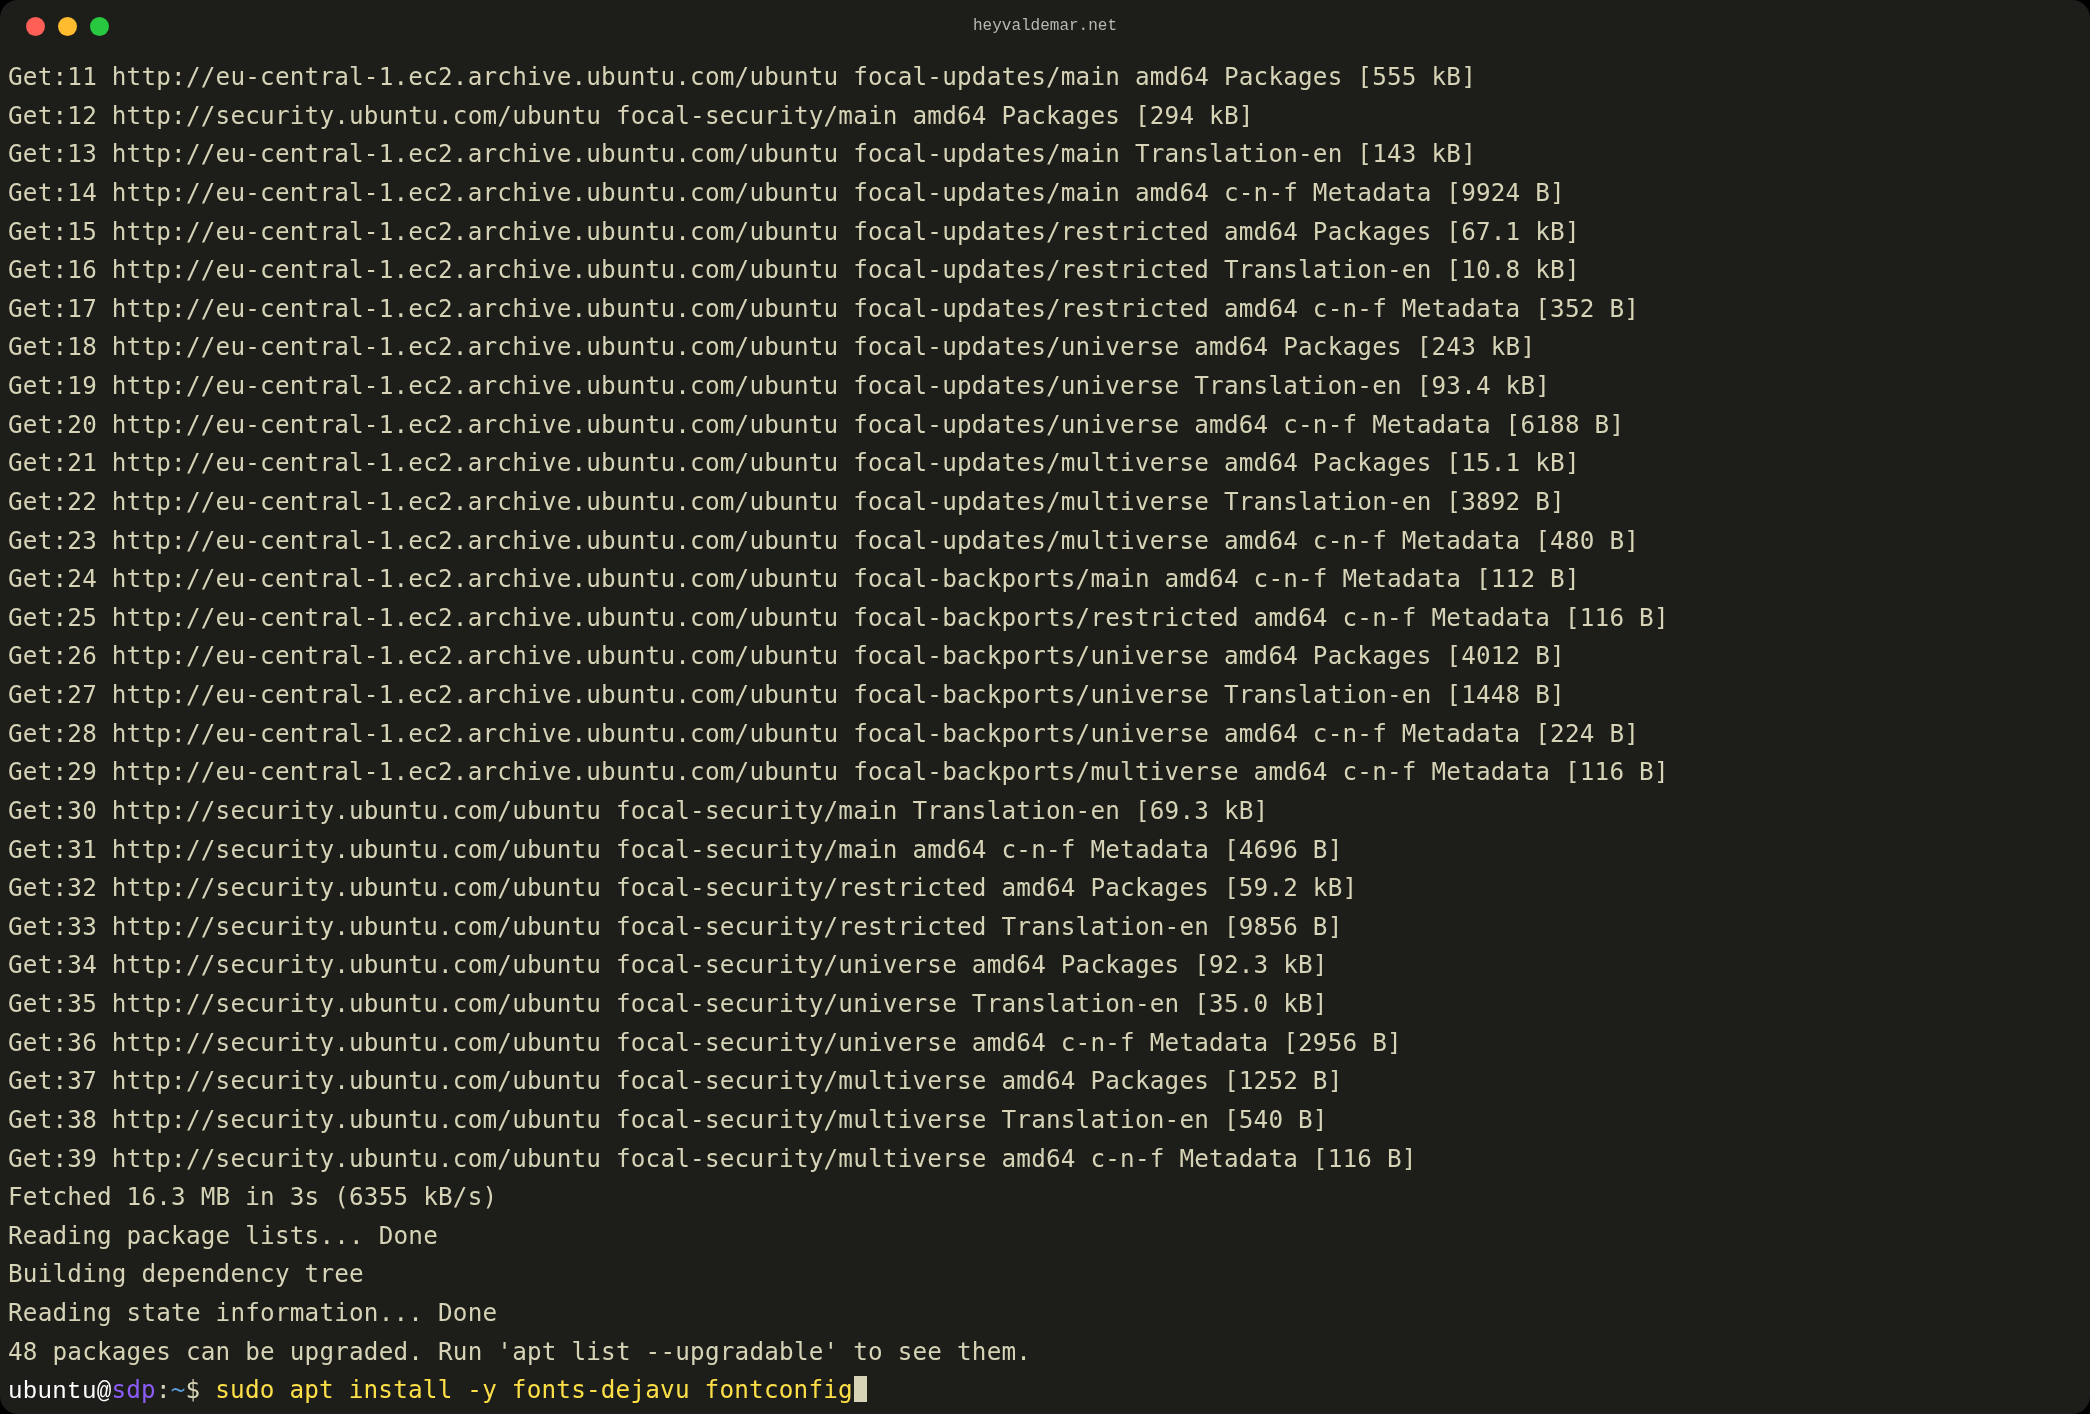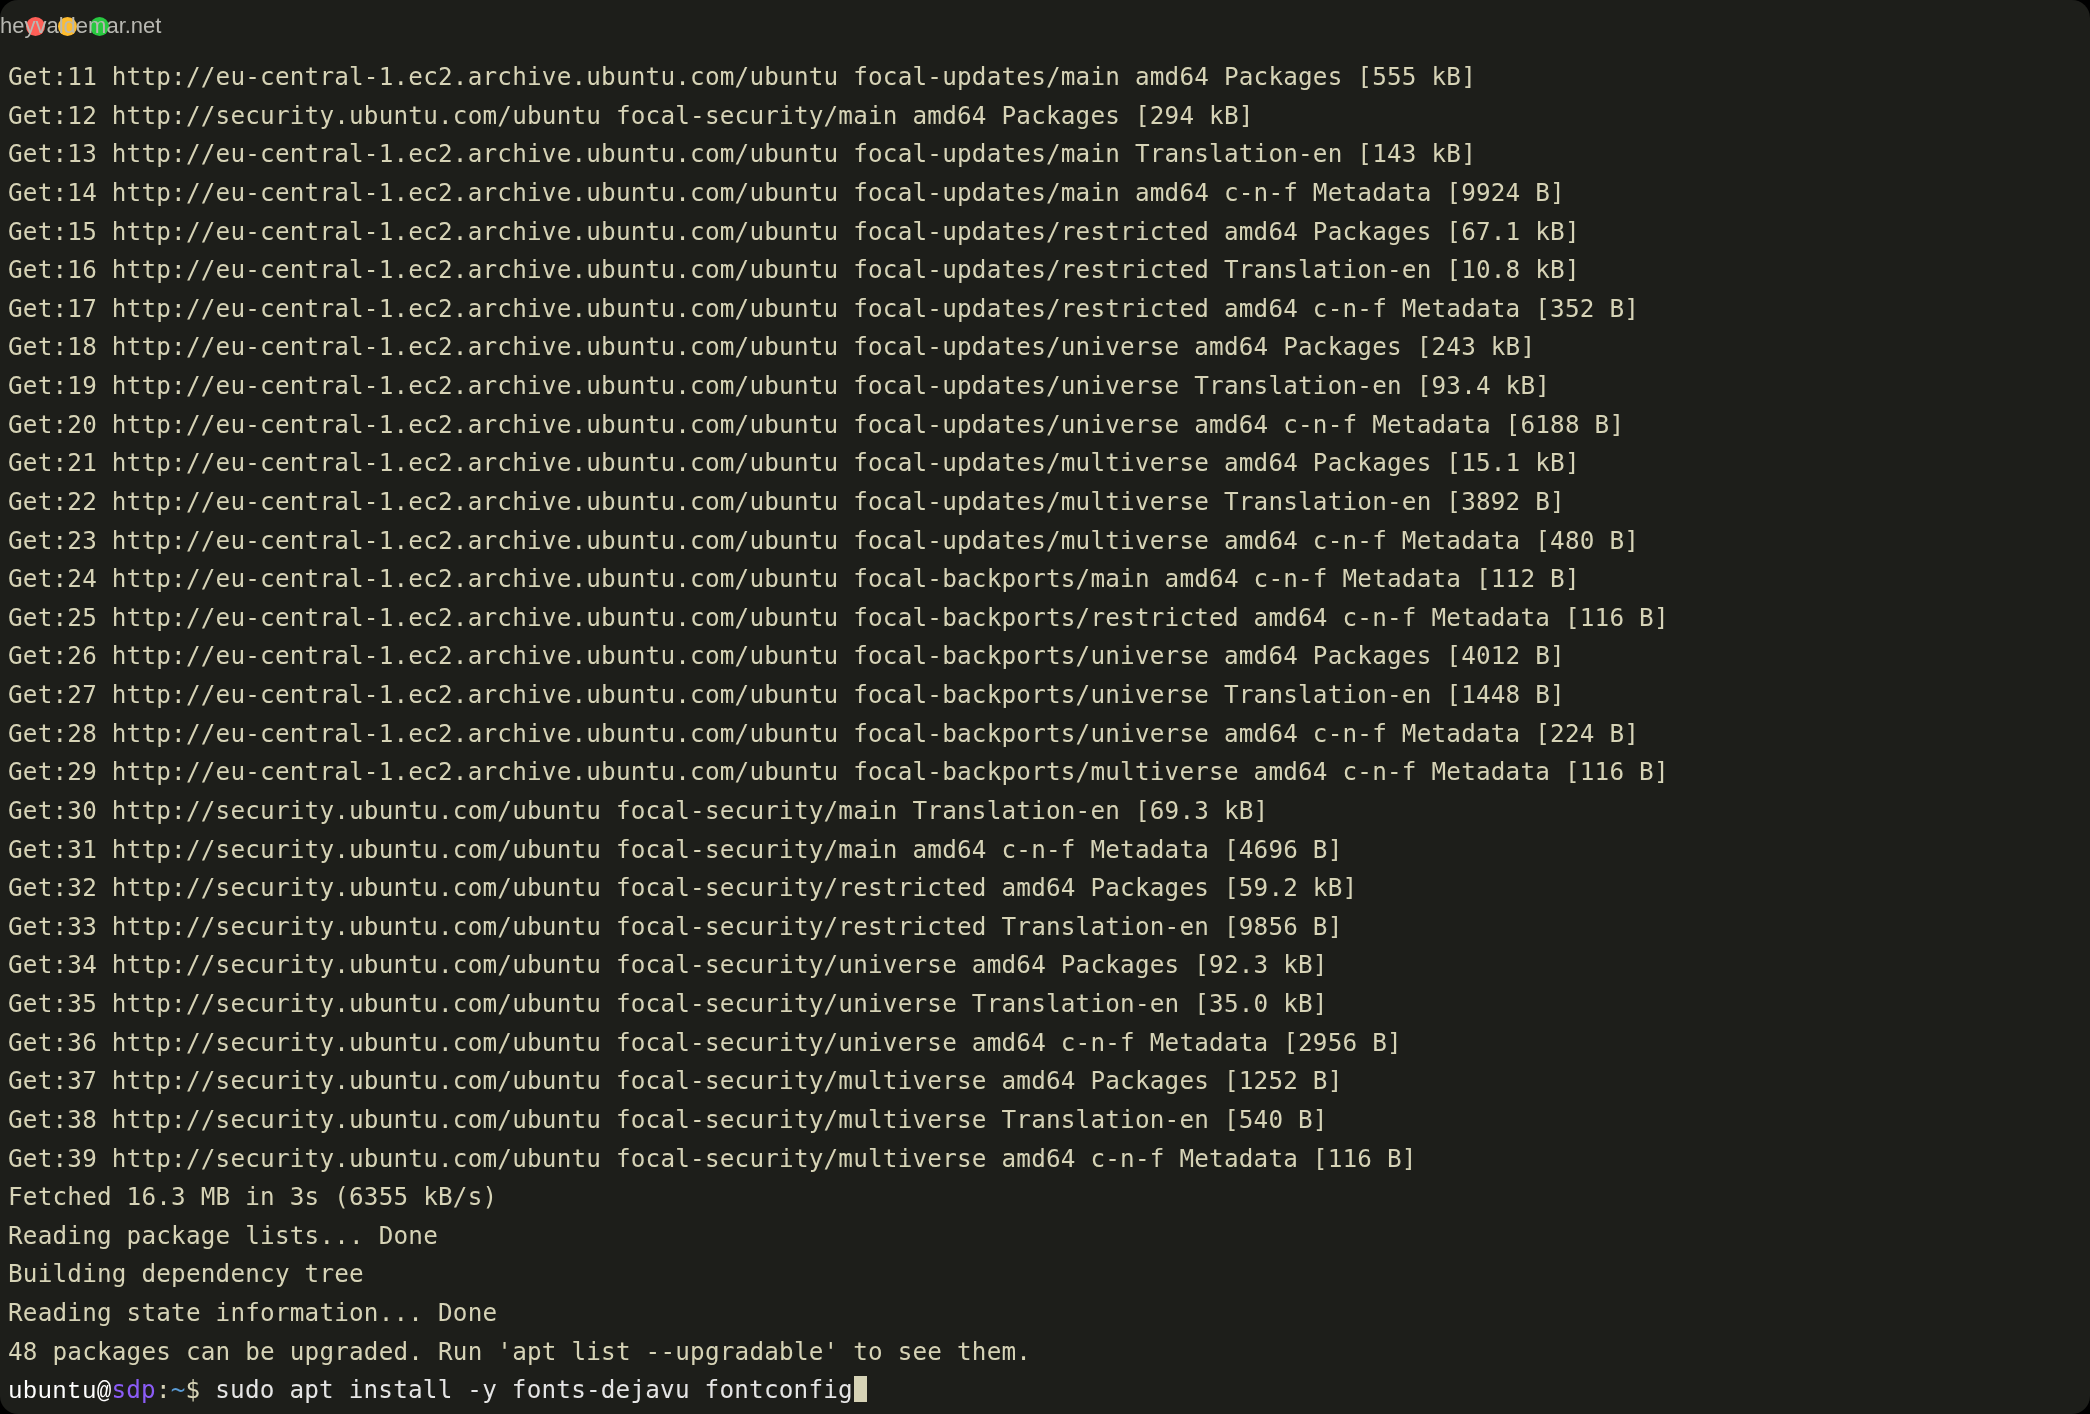--- a/index.html
+++ b/index.html
@@ -38,40 +38,40 @@
     width: 19px;
     height: 19px;
     border-radius: 50%;
   }
   .dot.red    { background: #ff5f57; }
   .dot.yellow { background: #febc2e; }
   .dot.green  { background: #28c840; }
   .title {
     position: absolute;
     left: 0; right: 0;
-    text-align: left;
+    text-align: center;
     color: #b8b8b2;
-    font-size: 22px;
-    font-family: Liberation Sans, sans-serif;
+    font-size: 16px;
+    font-family: Liberation Mono, monospace;
     pointer-events: none;
   }
   .term {
     flex: 1 1 auto;
     padding: 6px 8px 8px 8px;
     color: #d6d3b6;
     font-size: 24.3px;
     line-height: 1.59;
     white-space: pre;
     letter-spacing: 0.2px;
   }
   .user   { color: #ffffff; font-family: Liberation Mono, monospace; }
   .host   { color: #8b5cf6; }
   .path   { color: #5a9bd4; }
   .sym    { color: #d6d3b6; }
-  .cmd    { color: #e5e5e5; }
+  .cmd    { color: #fde047; }
   .cursor {
     display: inline-block;
     width: 13px;
     height: 26px;
     background: #d6d3b6;
     vertical-align: -4px;
     margin-left: 1px;
   }
 </style>
 </head>

